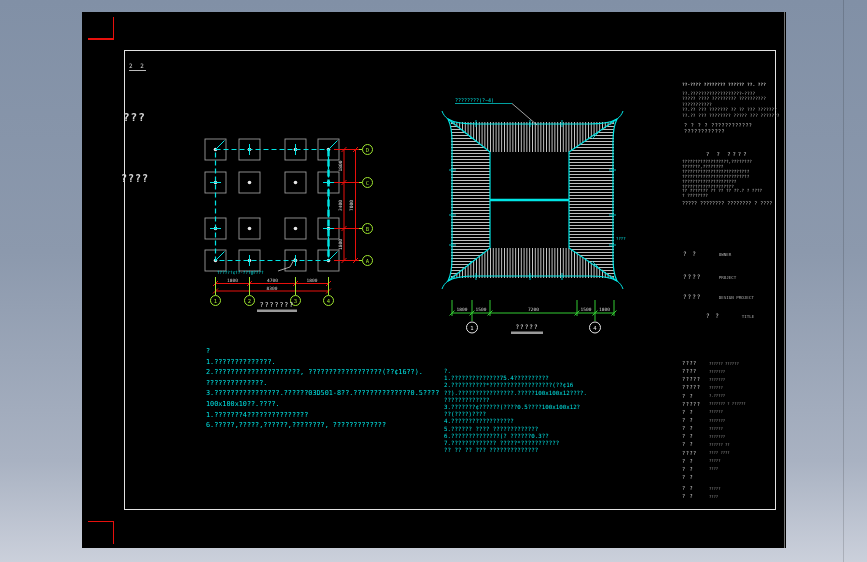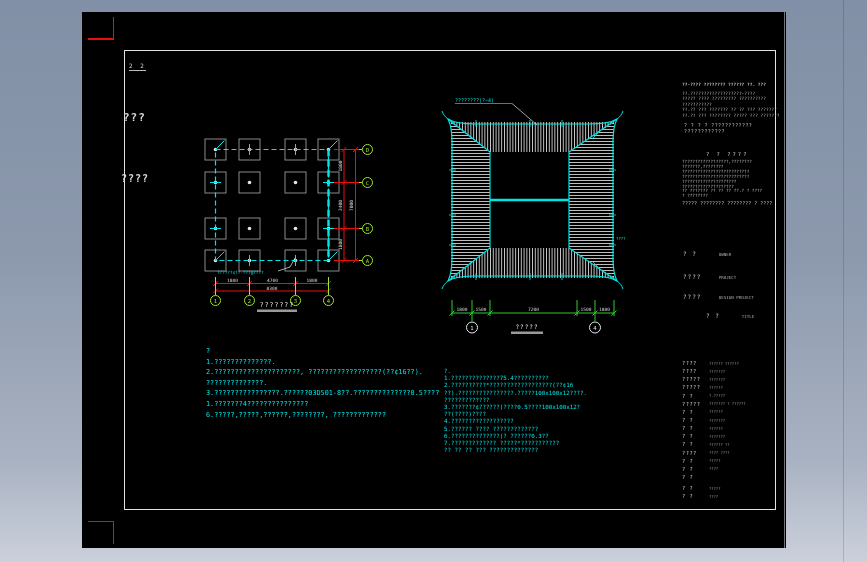--- a/index.html
+++ b/index.html
@@ -381,20 +381,21 @@
           <span class="v">????</span>
         </div>
     </div>
 
     <div class="abs noteL">
       <div>?</div>
       <div>1.??????????????.</div>
       <div>2.?????????????????????, ??????????????????(??¢16??).</div>
       <div>   ??????????????.</div>
       <div>3.????????????????.??????03D501-8??.??????????????0.5????</div>
+      <div>   100x100x10??.????.</div>
       <div>1.???????4???????????????</div>
       <div>6.?????,?????,??????,????????,  ?????????????</div>
     </div>
     <div class="abs noteR">
       <div>?.</div>
       <div>1.??????????????75.4??????????</div>
       <div>2.??????????*??????????????????(??¢16</div>
       <div>  ??).????????????????.?????100x100x12????.</div>
       <div>  ?????????????</div>
       <div>3.???????¢??????(????0.5????100x100x12?</div>

